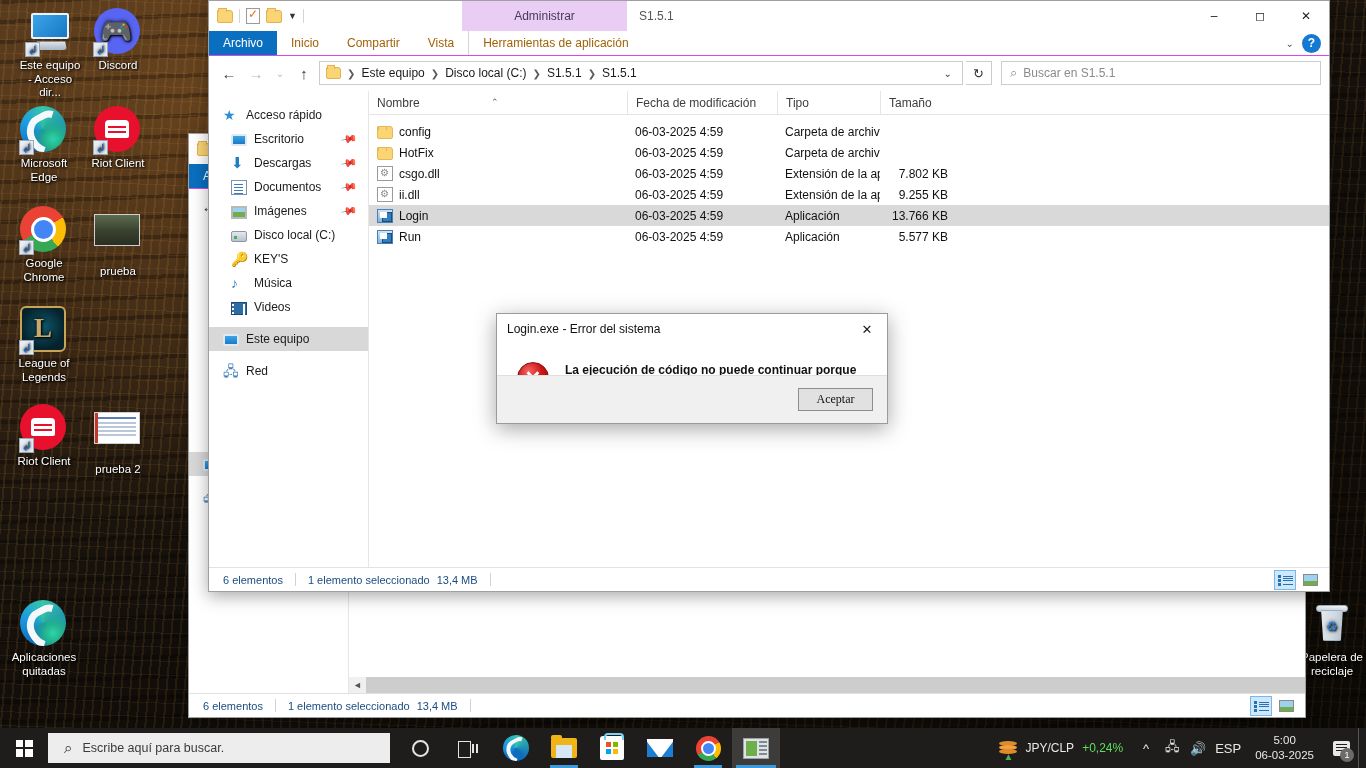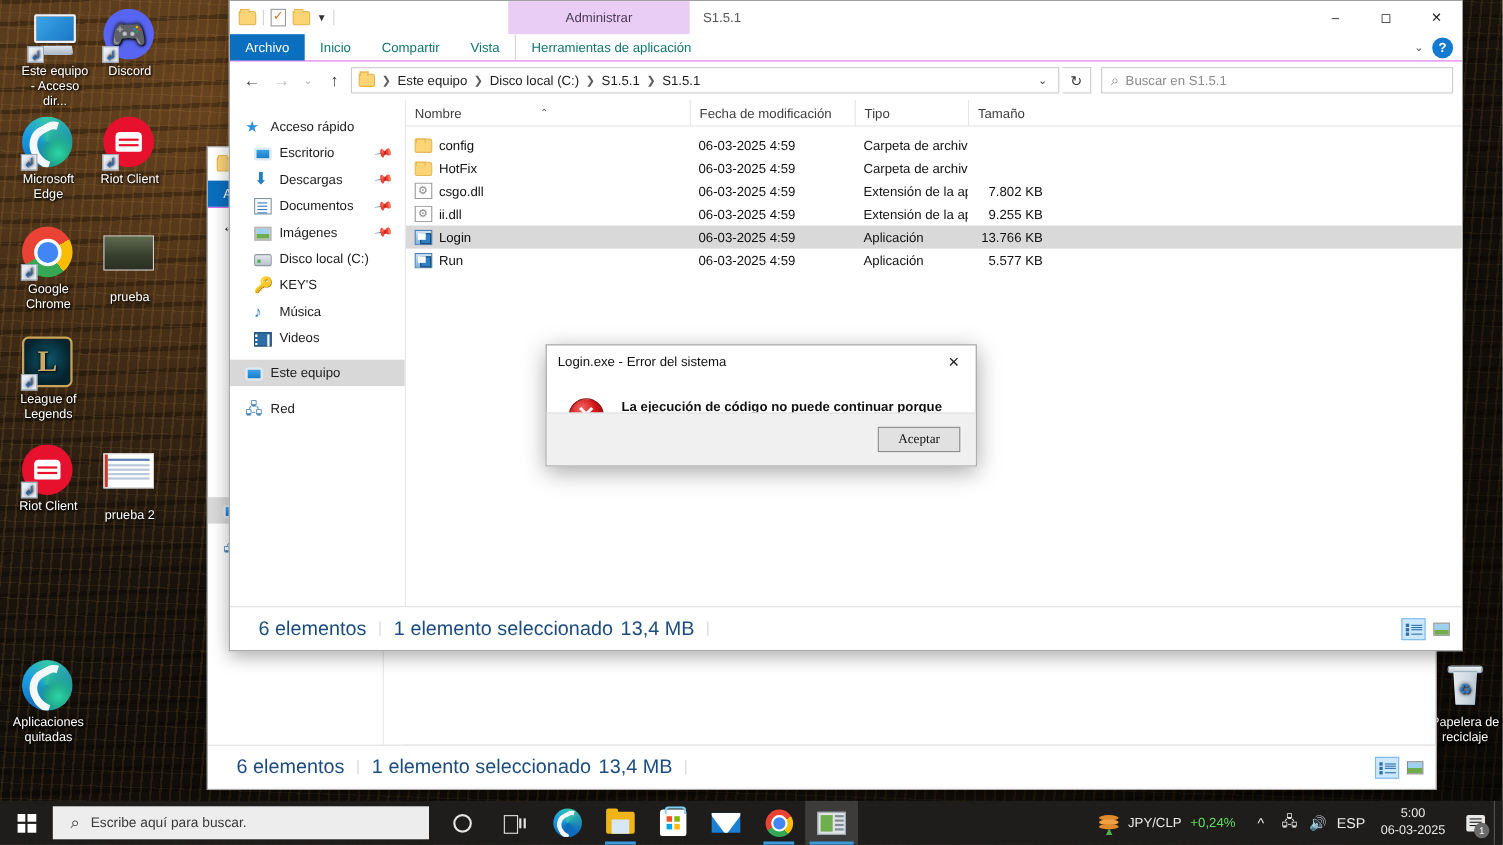--- a/index.html
+++ b/index.html
@@ -196,21 +196,21 @@
     position: absolute; top: 0; height: 30px; line-height: 30px;
     background: #e9cdf5; color: #4a3a54; font-size: 12px; text-align: center;
   }
 
   
   .ribbon-tabs {
     height: 25px; display: flex; align-items: stretch; font-size: 12px;
     border-bottom: 1px solid #d946ef; background: #fff;
   }
   .ribbon-tabs .tab {
-    padding: 0 14px; display: flex; align-items: center; color: #0f766e;
+    padding: 0 14px; display: flex; align-items: center; color: #a16207;
   }
   .ribbon-tabs .tab.file { background: #0b6fc0; color: #fff; font-weight: 400; }
   .ribbon-tabs .tab.ctxgroup { border-left: 1px solid #d4d4d4; }
   .ribbon-right {
     margin-left: auto; display: flex; align-items: center; gap: 8px; padding-right: 8px;
   }
   .ribbon-right .chev { color: #555; font-size: 10px; }
   .help-btn {
     width: 19px; height: 19px; border-radius: 50%; background: #1479d1; color: #fff;
     display: flex; align-items: center; justify-content: center; font-size: 12px; font-weight: 700;
@@ -297,24 +297,24 @@
   .fic-folder::before { content:""; position:absolute; left:0; top:-1px; width:7px; height:3px; background:#fbd476; border:1px solid #e3b856; border-bottom:none; }
   .fic-dll { background: #fff; border: 1px solid #9a9a9a; height: 15px; }
   .fic-dll::after { content: "⚙"; position: absolute; left: 2px; top: 0px; font-size: 10px; color: #8a8a8a; }
   .fic-exe { background: linear-gradient(#cfe4f7,#7fb2de); border: 1px solid #4a7fb5; height: 14px; margin-top: 1px; }
   .fic-exe::after { content: ""; position: absolute; left: 2px; top: 2px; width: 7px; height: 6px; background: #fff; }
   .fic-exe::before { content: ""; position: absolute; right: 0px; bottom: 0px; width: 8px; height: 8px; background: #2f7fc4; border: 1px solid #1d4c75; }
   .name-cell { display: flex; align-items: center; }
 
   
   .statusbar {
-    position: absolute; left: 0; right: 0; bottom: 0; height: 40px;
+    position: absolute; left: 0; right: 0; bottom: 0; height: 24px;
     border-top: 1px solid #e2e2e2; background: #fff;
-    display: flex; align-items: center; font-size: 18px; color: #1b4c80;
-    padding-left: 26px; gap: 0;
+    display: flex; align-items: center; font-size: 11px; color: #1b4c80;
+    padding-left: 14px; gap: 0;
   }
   .statusbar .sdiv { width: 1px; height: 13px; background: #d2d2d2; margin: 0 12px; }
   .view-btns { margin-left: auto; display: flex; gap: 3px; padding-right: 8px; }
   .vbtn { width: 22px; height: 20px; display: flex; align-items: center; justify-content: center; }
   .vbtn.active { background: #cce8ff; border: 1px solid #7cb7e8; }
   .vb-details { width: 15px; height: 12px; position: relative; }
   .vb-details::before { content: ""; position: absolute; left: 0; top: 1px; width: 3px; height: 3px;
     background: #2f6fa8; box-shadow: 0 4px 0 #2f6fa8, 0 8px 0 #2f6fa8; }
   .vb-details::after { content: ""; position: absolute; left: 5px; top: 2px; width: 10px; height: 1px;
     background: #2f6fa8; box-shadow: 0 4px 0 #2f6fa8, 0 8px 0 #2f6fa8, -0px 2px 0 #2f6fa8; }

